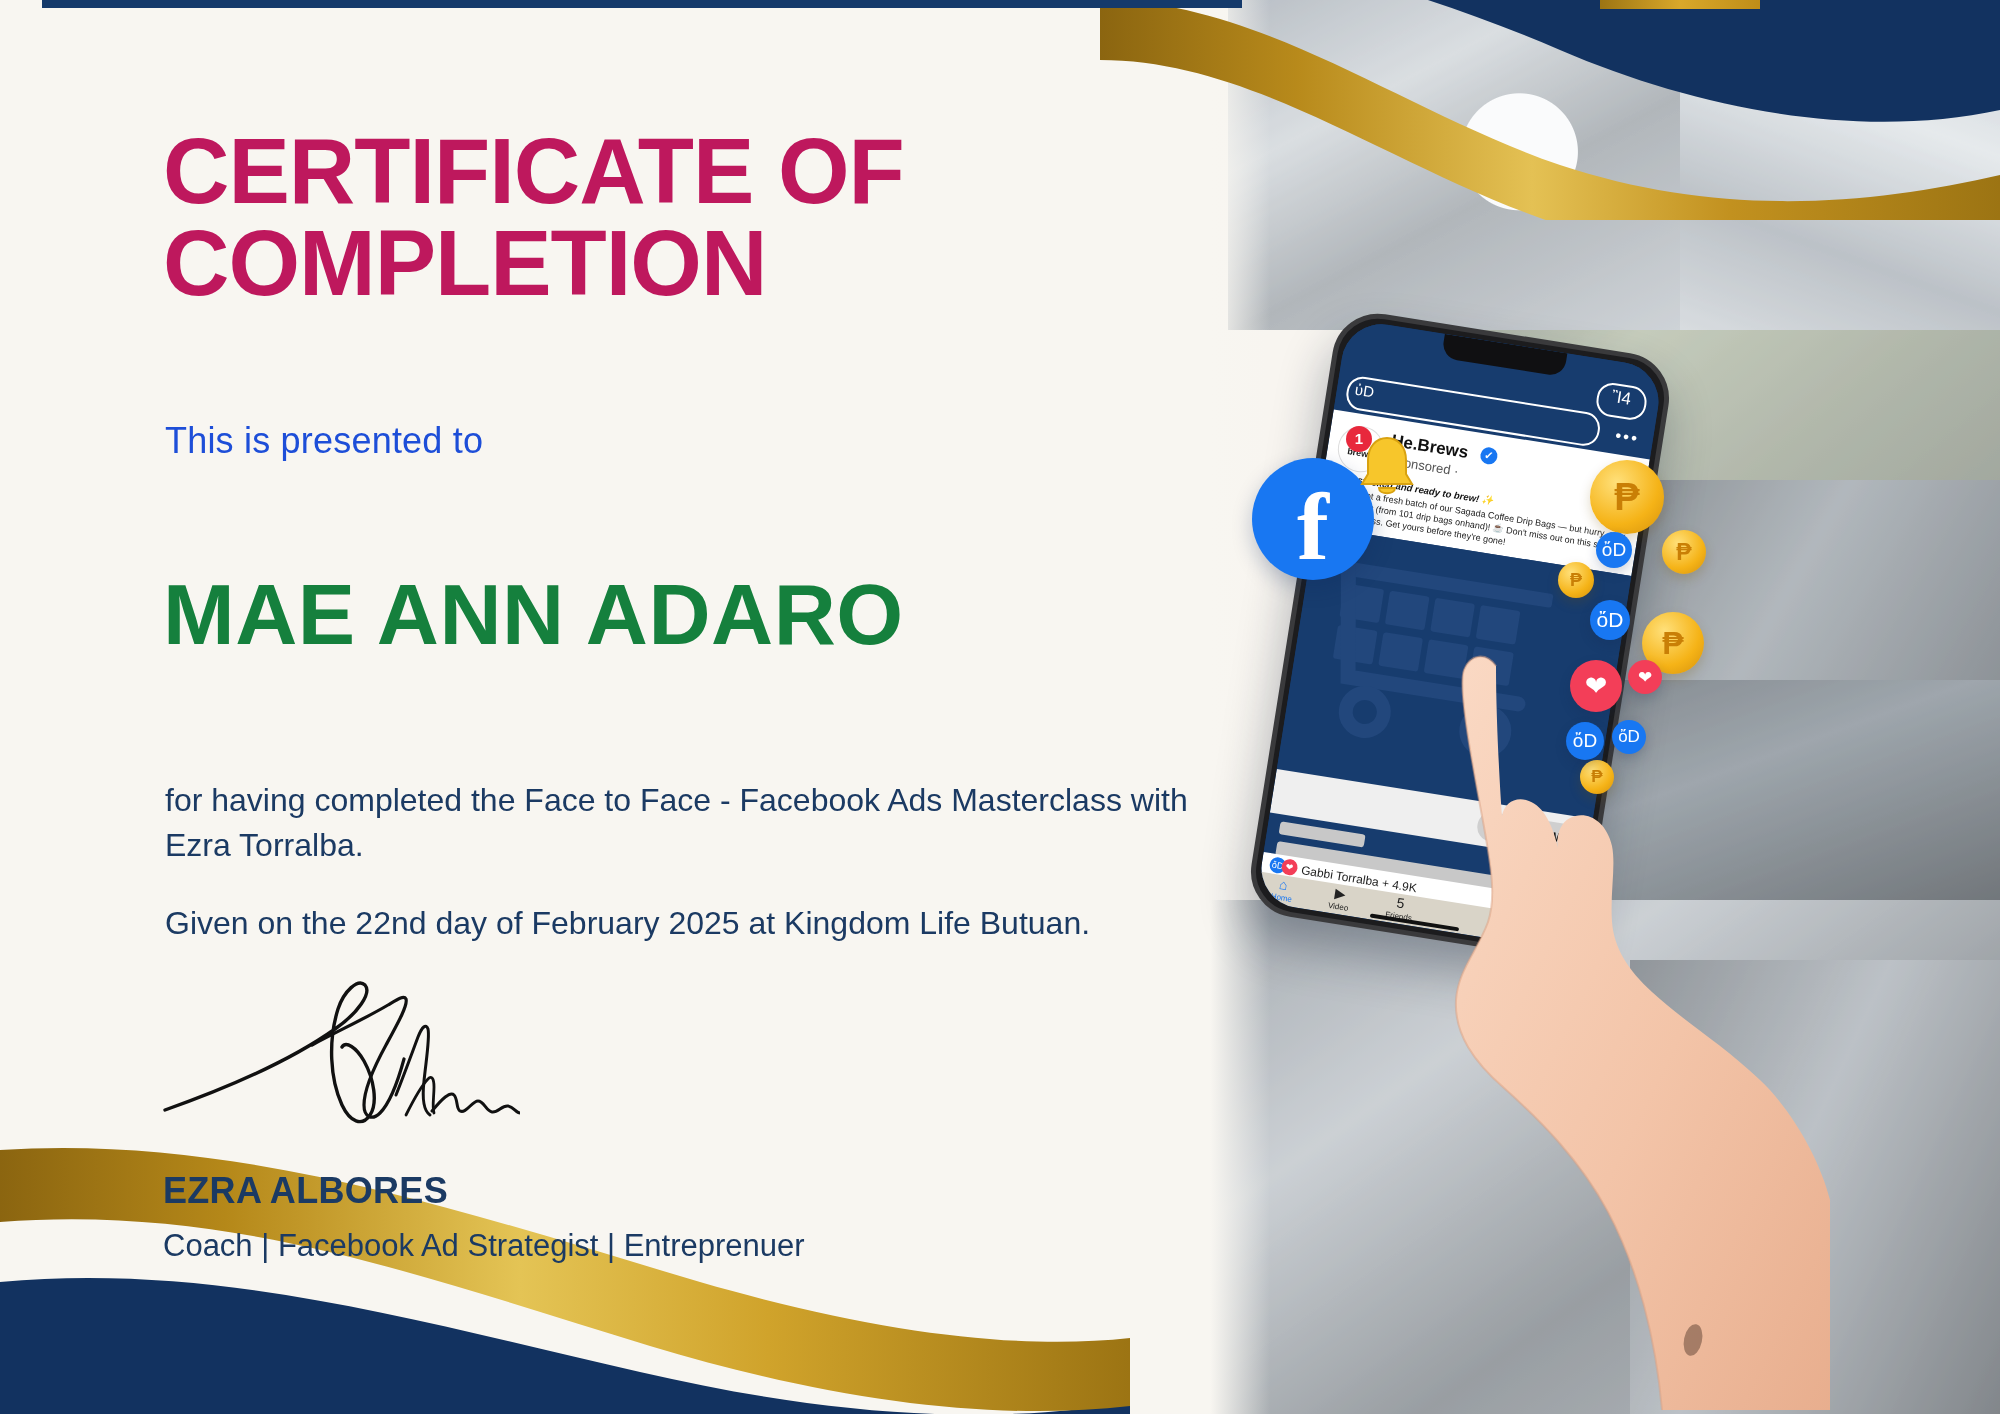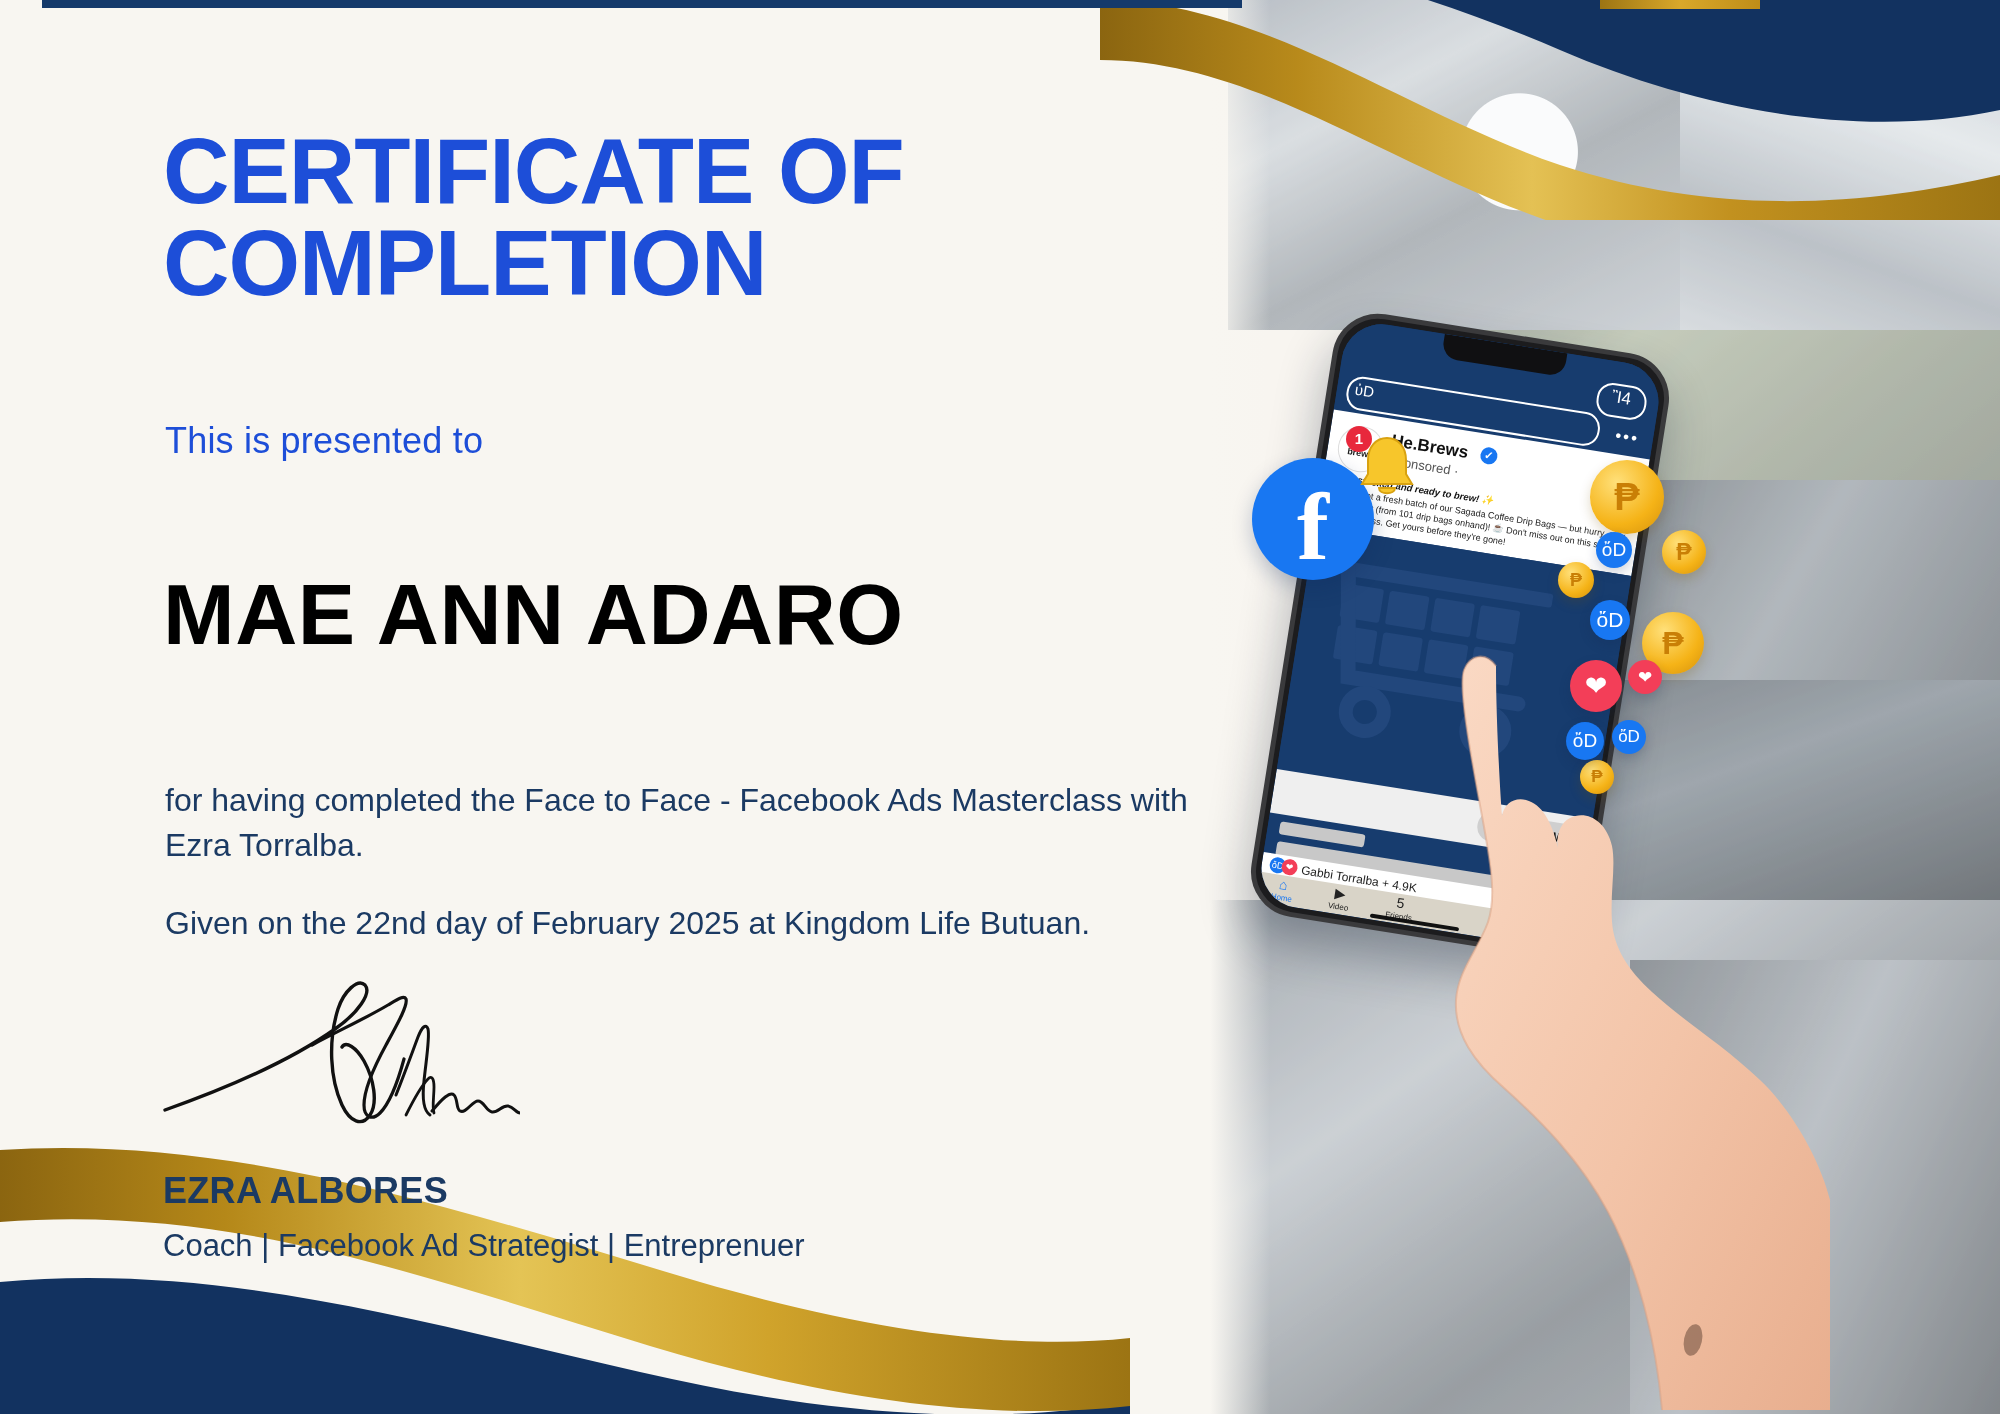--- a/index.html
+++ b/index.html
@@ -60,29 +60,29 @@
 
   
   .rib-bot{position:absolute;bottom:0;left:0;width:1130px;height:280px;z-index:20;}
 
   
   .content{position:absolute;top:0;left:0;width:1200px;height:1414px;z-index:25;}
 
   .title{
     position:absolute;left:163px;top:125px;width:980px;
     font-size:92px;line-height:1.0;font-weight:800;letter-spacing:-1px;
-    color:#1d4ed8;text-transform:uppercase;
+    color:#be185d;text-transform:uppercase;
   }
   .presented{
     position:absolute;left:165px;top:420px;
     font-size:36px;color:#1d4ed8;font-weight:400;letter-spacing:.2px;
   }
   .name{
     position:absolute;left:163px;top:565px;width:1020px;
-    font-size:86px;font-weight:800;color:#000000;letter-spacing:.5px;
+    font-size:86px;font-weight:800;color:#15803d;letter-spacing:.5px;
   }
   .body-para{
     position:absolute;left:165px;top:778px;width:1030px;
     font-size:32px;line-height:1.42;color:#1B3A63;font-weight:400;
   }
   .body-para b{font-weight:400;}
   .date-line{
     position:absolute;left:165px;top:905px;width:1100px;
     font-size:32px;color:#1B3A63;font-weight:400;
   }

